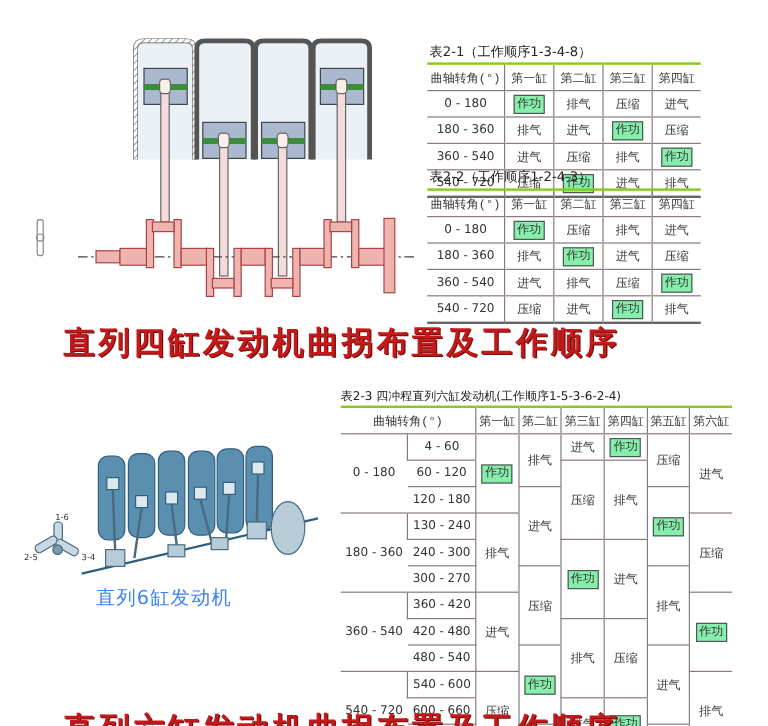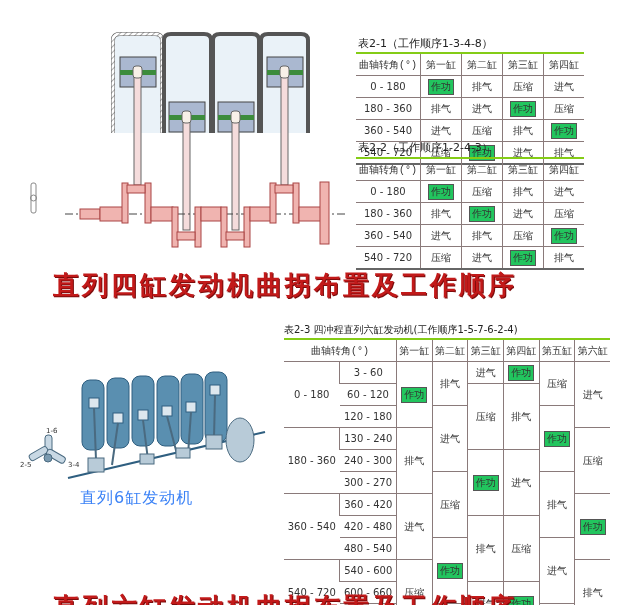--- a/index.html
+++ b/index.html
@@ -6,21 +6,21 @@
   body { width:640px; height:605px; position:relative; overflow:hidden;
          font-family:"DejaVu Sans", sans-serif; color:#333; }
   .abs { position:absolute; }
   .tbl-caption { position:absolute; font-size:11px; color:#222; white-space:nowrap; }
   table.eng { position:absolute; border-collapse:collapse; font-size:10px; color:#333; }
   table.eng td, table.eng th { border-top:1px solid #8a7a7a; border-bottom:1px solid #8a7a7a;
          text-align:center; padding:0; font-weight:normal; height:21px; }
   table.eng th + th, table.eng td + td { border-left:1px solid #8a7a7a; }
   table.eng tr:first-child th { border-top:2px solid #84cc16;font-family:Liberation Mono, monospace; }
   table.eng tr:last-child td { border-bottom:2px solid #666; }
-  .boxed { display:inline-block; border:1px solid #555; padding:0 2px; line-height:14px; background:#22c55e; }
+  .boxed { display:inline-block; border:1px solid #555; padding:0 2px; line-height:14px; background:#86efac; }
   .t3 td, .t3 th { height:20px; font-size:10px; }
   .banner { position:absolute; left:0; width:570px; text-align:center; font-weight:bold;
             color:#c21a1a; font-size:26px; letter-spacing:3px;
             text-shadow:1px 1px 0 #7a0b0b; font-family:"DejaVu Serif", serif; }
   .sublabel { position:absolute; font-size:16px; color:#3b82f6; letter-spacing:1px; }
 </style>
 </head>
 <body>
 
 <svg class="abs" style="left:0;top:0" width="350" height="260" viewBox="0 0 350 260">
@@ -211,36 +211,36 @@
     <rect x="36" y="114" width="7" height="20" rx="3" transform="rotate(60 48 118)"></rect>
     <rect x="50" y="114" width="7" height="20" rx="3" transform="rotate(-60 48 118)"></rect>
     <circle cx="48" cy="118" r="4" fill="#7a9ab0"></circle>
   </g>
   <text x="46" y="93" font-size="7" fill="#333">1-6</text>
   <text x="20" y="127" font-size="7" fill="#333">2-5</text>
   <text x="68" y="127" font-size="7" fill="#333">3-4</text>
 </svg>
 <div class="sublabel" style="left:80px;top:488px">直列6缸发动机</div>
 
-<div class="tbl-caption" style="left:284px;top:323px;font-size:10px">表2-3 四冲程直列六缸发动机(工作顺序1-5-7-6-2-4)</div>
+<div class="tbl-caption" style="left:284px;top:323px;font-size:10px">表2-3 四冲程直列六缸发动机(工作顺序1-5-3-6-2-4)</div>
 <table class="eng t3" style="left:284px;top:338px;width:326px">
   <tbody>
       <tr>
     <th colspan="2" style="width:94px">曲轴转角(°)</th>
     <th>第一缸</th>
     <th>第二缸</th>
     <th>第三缸</th>
     <th>第四缸</th>
     <th>第五缸</th>
     <th>第六缸</th>
   </tr>
 
   <tr>
     <td rowspan="3">0 - 180</td>
-    <td>3 - 60</td>
+    <td>4 - 60</td>
     <td rowspan="3"><span class="boxed">作功</span></td>
     <td rowspan="2">排气</td>
     <td>进气</td>
     <td><span class="boxed">作功</span></td>
     <td rowspan="2">压缩</td>
     <td rowspan="3">进气</td>
   </tr>
   <tr>
     <td>60 - 120</td>
     <td rowspan="3">压缩</td>

